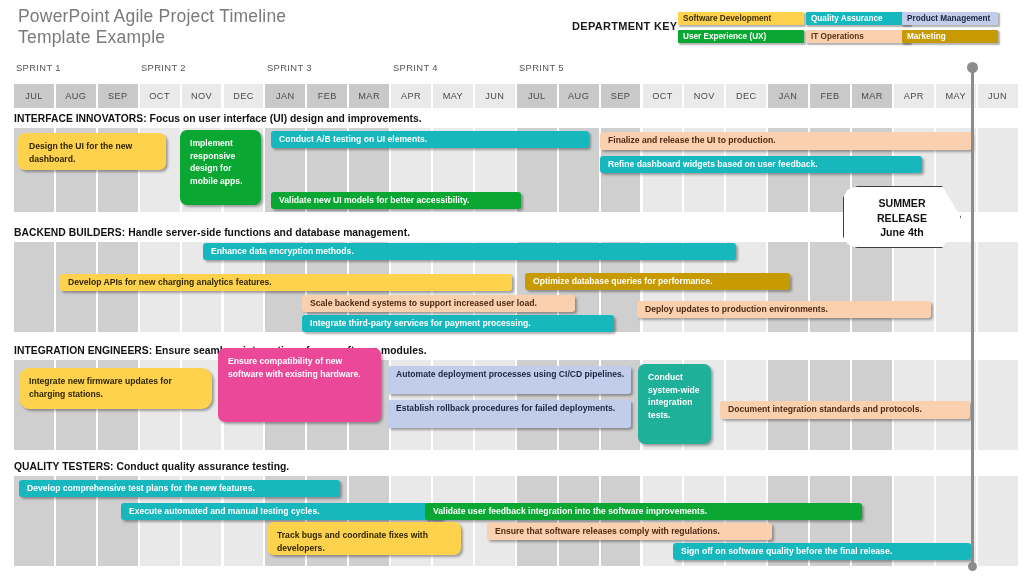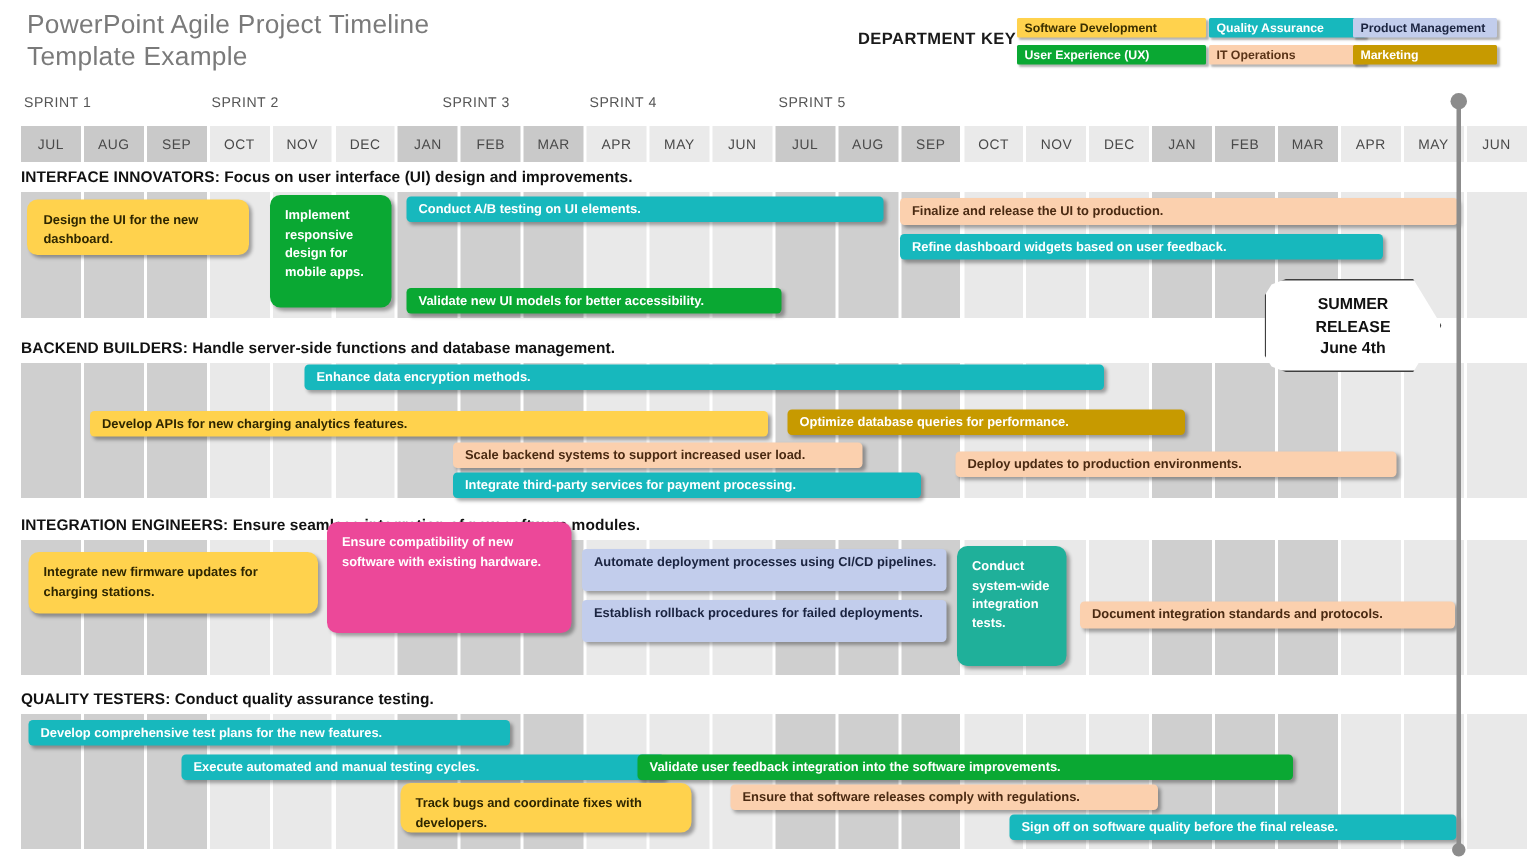--- a/index.html
+++ b/index.html
@@ -101,21 +101,21 @@
       <div class="key-chip" style="left: 224px; top: 0px; width: 96px; background: rgb(194, 205, 236); color: rgb(27, 36, 64);">Product Management</div>
       <div class="key-chip" style="left: 0px; top: 18px; width: 126px; background: rgb(10, 168, 51); color: rgb(255, 255, 255);">User Experience (UX)</div>
       <div class="key-chip" style="left: 128px; top: 18px; width: 104px; background: rgb(251, 208, 174); color: rgb(90, 52, 24);">IT Operations</div>
       <div class="key-chip" style="left: 224px; top: 18px; width: 96px; background: rgb(199, 154, 0); color: rgb(255, 255, 255);">Marketing</div>
     </div>
 </div>
 
 <div id="sprints">
     <div class="sprint-label" style="left: 16px;">SPRINT 1</div>
     <div class="sprint-label" style="left: 141px;">SPRINT 2</div>
-    <div class="sprint-label" style="left: 267px; margin-left: 28px;">SPRINT 3</div>
+    <div class="sprint-label" style="left: 267px;">SPRINT 3</div>
     <div class="sprint-label" style="left: 393px;">SPRINT 4</div>
     <div class="sprint-label" style="left: 519px;">SPRINT 5</div>
   </div>
 <div id="months" style="width: 1005.6px;">
     <div class="month m-dark" style="left: 0px; width: 39.9px;">JUL</div>
     <div class="month m-dark" style="left: 41.9px; width: 39.9px;">AUG</div>
     <div class="month m-dark" style="left: 83.8px; width: 39.9px;">SEP</div>
     <div class="month m-light" style="left: 125.7px; width: 39.9px;">OCT</div>
     <div class="month m-light" style="left: 167.6px; width: 39.9px;">NOV</div>
     <div class="month m-light" style="left: 209.5px; width: 39.9px;">DEC</div>
@@ -226,21 +226,21 @@
       <div class="grid-col g-light" style="left: 628.5px; width: 39.9px;"></div>
       <div class="grid-col g-light" style="left: 670.4px; width: 39.9px;"></div>
       <div class="grid-col g-light" style="left: 712.3px; width: 39.9px;"></div>
       <div class="grid-col g-dark" style="left: 754.2px; width: 39.9px;"></div>
       <div class="grid-col g-dark" style="left: 796.1px; width: 39.9px;"></div>
       <div class="grid-col g-dark" style="left: 838px; width: 39.9px;"></div>
       <div class="grid-col g-light" style="left: 879.9px; width: 39.9px;"></div>
       <div class="grid-col g-light" style="left: 921.8px; width: 39.9px;"></div>
       <div class="grid-col g-light" style="left: 963.7px; width: 39.9px;"></div>
     </div>
-    <div class="task box" style="left: 19px; top: 368px; width: 193px; height: 41px; background: rgb(255, 210, 77); color: rgb(46, 38, 0);">Integrate new firmware updates for charging stations.</div>
+    <div class="task box" style="left: 19px; top: 368px; width: 193px; height: 41px; background: rgb(255, 210, 77); color: rgb(46, 38, 0); border-radius: 11px;">Integrate new firmware updates for charging stations.</div>
     <div class="task box" style="left: 218px; top: 348px; width: 163px; height: 74px; background: #ec4899; color: rgb(255, 255, 255);">Ensure compatibility of new software with existing hardware.</div>
     <div class="task" style="left: 388px; top: 366px; width: 243px; height: 28px; background: rgb(194, 205, 236); color: rgb(27, 36, 64);">Automate deployment processes using CI/CD pipelines.</div>
     <div class="task" style="left: 388px; top: 400px; width: 243px; height: 28px; background: rgb(194, 205, 236); color: rgb(27, 36, 64);">Establish rollback procedures for failed deployments.</div>
     <div class="task box" style="left: 638px; top: 364px; width: 73px; height: 80px; background: rgb(31, 176, 154); color: rgb(255, 255, 255);">Conduct system-wide integration tests.</div>
     <div class="task" style="left: 720px; top: 401px; width: 250px; height: 18px; background: rgb(251, 208, 174); color: rgb(74, 42, 18);">Document integration standards and protocols.</div>
     <div class="lane-title" style="top: 461px;"><span>QUALITY TESTERS:</span><span class="lane-rest"> Conduct quality assurance testing.</span></div>
     <div class="lane-grid" style="top: 476px; height: 90px; width: 1005.6px;">
       <div class="grid-col g-dark" style="left: 0px; width: 39.9px;"></div>
       <div class="grid-col g-dark" style="left: 41.9px; width: 39.9px;"></div>
       <div class="grid-col g-dark" style="left: 83.8px; width: 39.9px;"></div>

